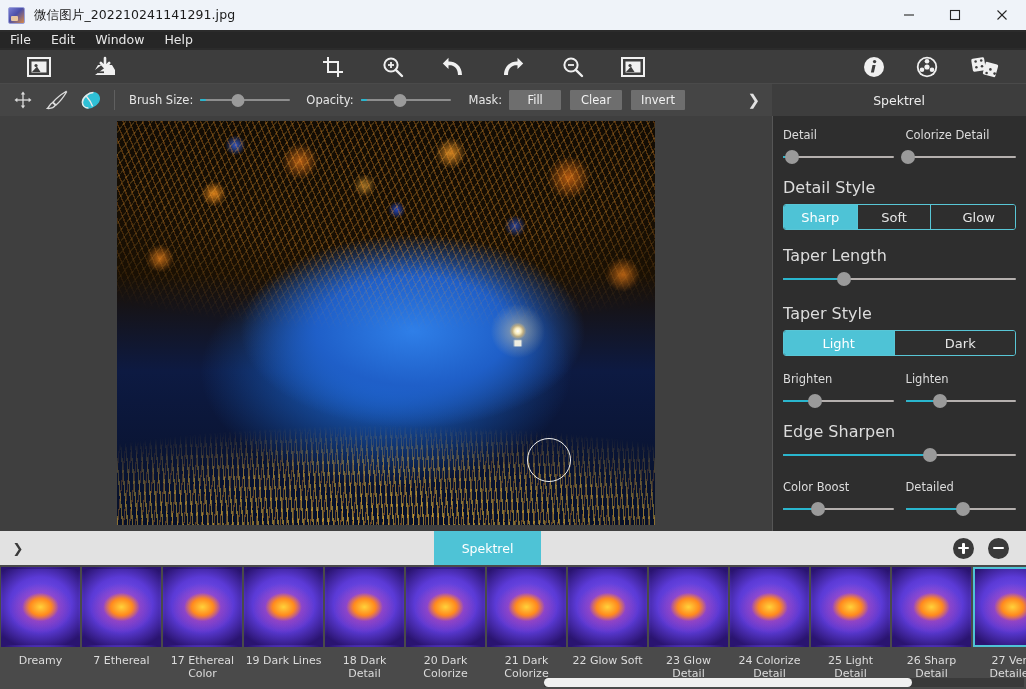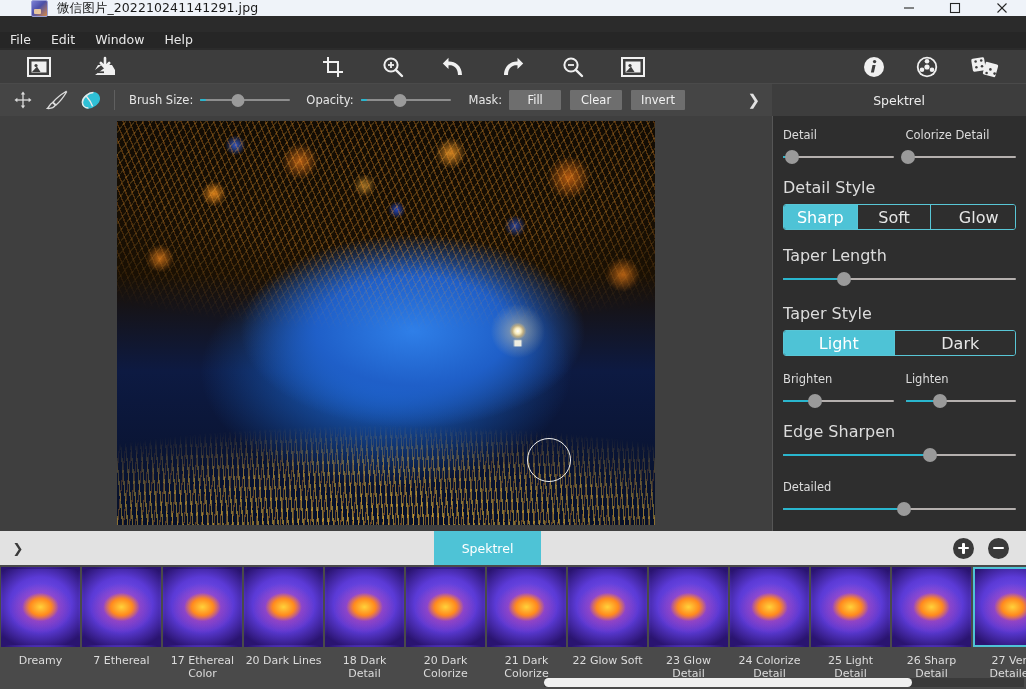--- a/index.html
+++ b/index.html
@@ -7,22 +7,22 @@
     width: 1026px; height: 689px;
     overflow: hidden;
     background: #2b2b2b;
     font-family: "DejaVu Sans", "Liberation Sans", sans-serif;
     -webkit-font-smoothing: antialiased;
   }
   #app { position: relative; width: 1026px; height: 689px; }
 
   
   .titlebar {
-    position: absolute; top: 0; left: 0; width: 1026px; height: 16px;
-    background: #eff3f9; display: flex; align-items: center; padding-left: 23px;
+    position: absolute; top: 0; left: 0; width: 1026px; height: 30px;
+    background: #eff3f9; display: flex; align-items: center;
   }
   .title-icon {
     width: 17px; height: 17px; margin-left: 8px; margin-right: 9px;
     border-radius: 2px; position: relative; overflow: hidden;
     background: linear-gradient(135deg,#7a7fd4 0%,#4b4fa8 45%,#d98a45 100%);
     border: 1px solid #9aa0d8;
   }
   .title-icon::after {
     content:""; position:absolute; left:2px; bottom:2px; width:7px; height:5px;
     background:#ffd9a0; border-radius:1px; opacity:.85;
@@ -141,21 +141,21 @@
   .p-slider .knob {
     position: absolute; top: 0; width: 14px; height: 14px; border-radius: 50%;
     background: #9a9a9a; transform: translateX(-50%);
   }
   .seg {
     display: flex; height: 26px; border: 1px solid #58c6d6; border-radius: 3px;
     overflow: hidden; margin-bottom: 16px;
   }
   .seg-item {
     flex: 1; display: flex; align-items: center; justify-content: center;
-    font-size: 16px; color: #e6e6e6; background: #2e2e2e;
+    font-size: 13px; color: #e6e6e6; background: #2e2e2e;
     border-right: 1px solid #58c6d6;
   }
   .seg-item:last-child { border-right: none; margin-left: 11px; }
   .seg-item.active { background: #4ec3d6; color: #ffffff; }
   .p-group-label { font-size: 16px; color: #dcdcdc; margin-bottom: 7px; }
 
   
   .strip-bar {
     position: absolute; top: 531px; left: 0; width: 1026px; height: 34px;
     background: #e2e2e2; display: flex; align-items: center;
@@ -478,20 +478,28 @@
 
     <div class="p-group-label">Edge Sharpen</div>
     <div class="p-slider" style="margin-bottom:18px">
       <div class="track"></div>
       <div class="fill" style="width:63%"></div>
       <div class="knob" style="left:63%"></div>
     </div>
 
     <div class="p-row">
       <div class="p-col">
+        <div class="p-label">Color Boost</div>
+        <div class="p-slider">
+          <div class="track"></div>
+          <div class="fill" style="width:32%"></div>
+          <div class="knob" style="left:32%"></div>
+        </div>
+      </div>
+      <div class="p-col">
         <div class="p-label">Detailed</div>
         <div class="p-slider">
           <div class="track"></div>
           <div class="fill" style="width:52%"></div>
           <div class="knob" style="left:52%"></div>
         </div>
       </div>
     </div>
 
     <div class="p-group-label">Smoothing</div>
@@ -525,21 +533,21 @@
         <div class="thumb-img" style="background: radial-gradient(34% 26%, rgb(255, 210, 58) 0%, rgb(255, 138, 30) 42%, rgba(255, 90, 20, 0) 72%), radial-gradient(58% 46% at 50% 52%, rgba(255, 60, 120, 0.55) 0%, rgba(120, 40, 190, 0) 72%), radial-gradient(86% 74% at 50% 46%, rgb(123, 85, 238) 10%, rgb(91, 58, 214) 48%, rgb(42, 20, 112) 82%), linear-gradient(rgb(21, 10, 53) 0%, rgb(58, 28, 128) 28%, rgb(91, 53, 200) 52%, rgb(138, 44, 158) 80%, rgb(74, 21, 80) 100%);"></div>
         <div class="thumb-label">7 Ethereal</div>
       </div>
       <div class="thumb">
         <div class="thumb-img" style="background: radial-gradient(34% 26%, rgb(255, 210, 58) 0%, rgb(255, 138, 30) 42%, rgba(255, 90, 20, 0) 72%), radial-gradient(58% 46% at 50% 52%, rgba(255, 60, 120, 0.55) 0%, rgba(120, 40, 190, 0) 72%), radial-gradient(86% 74% at 50% 46%, rgb(123, 85, 238) 10%, rgb(91, 58, 214) 48%, rgb(42, 20, 112) 82%), linear-gradient(rgb(21, 10, 53) 0%, rgb(58, 28, 128) 28%, rgb(91, 53, 200) 52%, rgb(138, 44, 158) 80%, rgb(74, 21, 80) 100%);"></div>
         <div class="thumb-label">17 Ethereal
 Color</div>
       </div>
       <div class="thumb">
         <div class="thumb-img" style="background: radial-gradient(34% 26%, rgb(255, 210, 58) 0%, rgb(255, 138, 30) 42%, rgba(255, 90, 20, 0) 72%), radial-gradient(58% 46% at 50% 52%, rgba(255, 60, 120, 0.55) 0%, rgba(120, 40, 190, 0) 72%), radial-gradient(86% 74% at 50% 46%, rgb(123, 85, 238) 10%, rgb(91, 58, 214) 48%, rgb(42, 20, 112) 82%), linear-gradient(rgb(21, 10, 53) 0%, rgb(58, 28, 128) 28%, rgb(91, 53, 200) 52%, rgb(138, 44, 158) 80%, rgb(74, 21, 80) 100%);"></div>
-        <div class="thumb-label">20 Dark Lines</div>
+        <div class="thumb-label">19 Dark Lines</div>
       </div>
       <div class="thumb">
         <div class="thumb-img" style="background: radial-gradient(34% 26%, rgb(255, 210, 58) 0%, rgb(255, 138, 30) 42%, rgba(255, 90, 20, 0) 72%), radial-gradient(58% 46% at 50% 52%, rgba(255, 60, 120, 0.55) 0%, rgba(120, 40, 190, 0) 72%), radial-gradient(86% 74% at 50% 46%, rgb(123, 85, 238) 10%, rgb(91, 58, 214) 48%, rgb(42, 20, 112) 82%), linear-gradient(rgb(21, 10, 53) 0%, rgb(58, 28, 128) 28%, rgb(91, 53, 200) 52%, rgb(138, 44, 158) 80%, rgb(74, 21, 80) 100%);"></div>
         <div class="thumb-label">18 Dark
 Detail</div>
       </div>
       <div class="thumb">
         <div class="thumb-img" style="background: radial-gradient(34% 26%, rgb(255, 210, 58) 0%, rgb(255, 138, 30) 42%, rgba(255, 90, 20, 0) 72%), radial-gradient(58% 46% at 50% 52%, rgba(255, 60, 120, 0.55) 0%, rgba(120, 40, 190, 0) 72%), radial-gradient(86% 74% at 50% 46%, rgb(123, 85, 238) 10%, rgb(91, 58, 214) 48%, rgb(42, 20, 112) 82%), linear-gradient(rgb(21, 10, 53) 0%, rgb(58, 28, 128) 28%, rgb(91, 53, 200) 52%, rgb(138, 44, 158) 80%, rgb(74, 21, 80) 100%);"></div>
         <div class="thumb-label">20 Dark
 Colorize</div>

